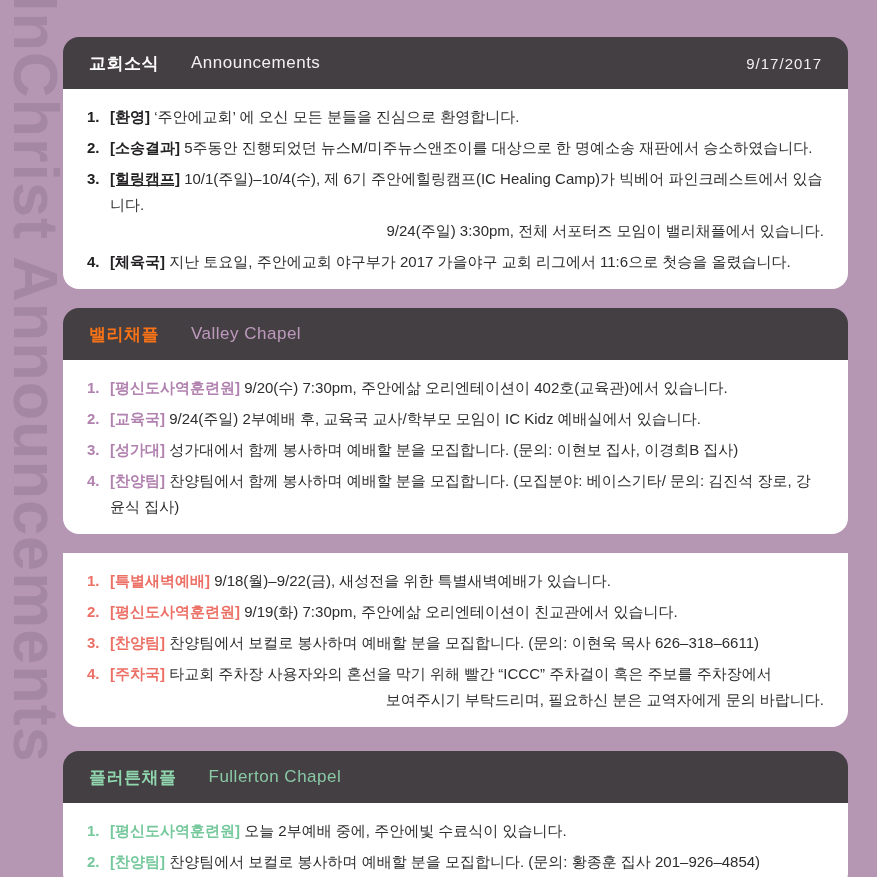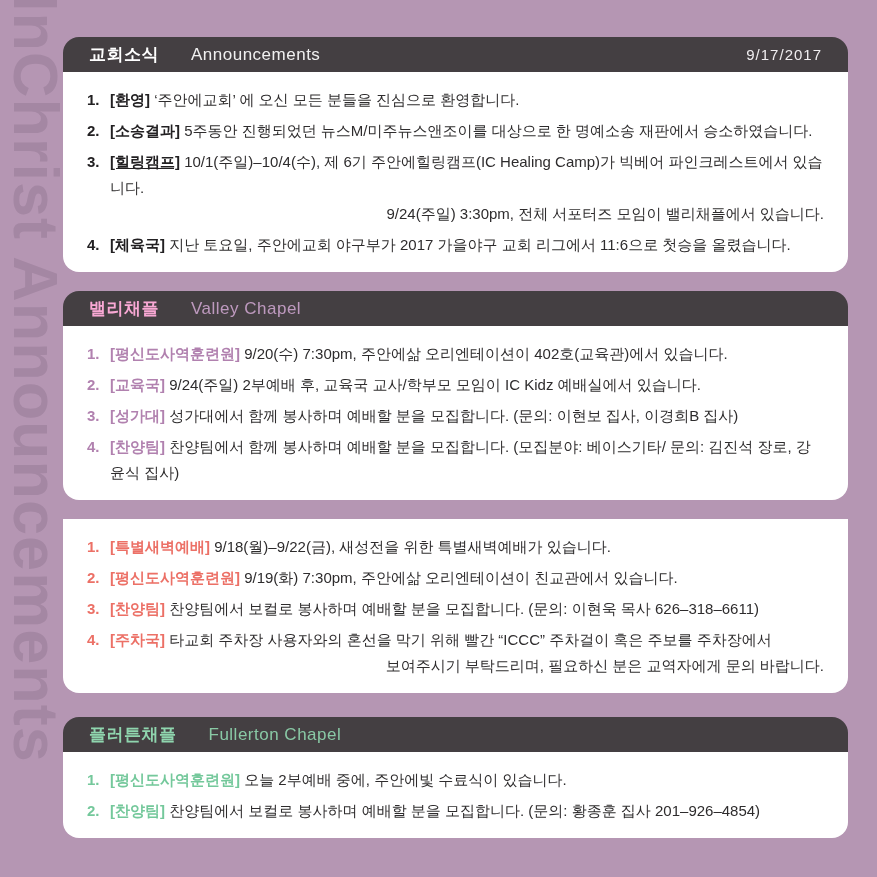--- a/index.html
+++ b/index.html
@@ -28,21 +28,21 @@
     position: absolute;
     left: 63px;
     top: 37px;
     width: 785px;
   }
   .panel { margin-bottom: 19px; }
   .panel.gap-lg { margin-bottom: 24px; }
   .panel-header {
     background: #443f42;
     border-radius: 16px 16px 0 0;
-    height: 35px;
+    height: 52px;
     display: flex;
     align-items: center;
     padding: 0 26px;
   }
   .title-ko { font-size: 17px; font-weight: bold; letter-spacing: 0.5px; }
   .title-en { font-size: 17px; margin-left: 32px; letter-spacing: 0.5px; opacity: 0.92; }
   .header-date {
     margin-left: auto;
     color: #f0eef0;
     font-size: 15px;
@@ -110,21 +110,21 @@
     <span class="item-number" style="color: rgb(34, 32, 34);">4.</span>
     <span class="item-label" style="color: rgb(34, 32, 34);">[체육국]</span>
     <span class="item-text"> 지난 토요일, 주안에교회 야구부가 2017 가을야구 교회 리그에서 11:6으로 첫승을 올렸습니다.</span>
   </li>
 </ol>
     </div>
   </section>
 
   <section class="panel">
     <header class="panel-header">
-      <span class="title-ko" style="color: #f9a8d4;">밸리채플</span>
+      <span class="title-ko" style="color: #f97316;">밸리채플</span>
       <span class="title-en" style="color: rgb(200, 161, 201);">Valley Chapel</span>
 
     </header>
     <div class="panel-body">
       <ol class="item-list">
   <li class="item">
     <span class="item-number" style="color: rgb(177, 129, 175);">1.</span>
     <span class="item-label" style="color: rgb(177, 129, 175);">[평신도사역훈련원]</span>
     <span class="item-text"> 9/20(수) 7:30pm, 주안에삶 오리엔테이션이 402호(교육관)에서 있습니다.</span>
     

